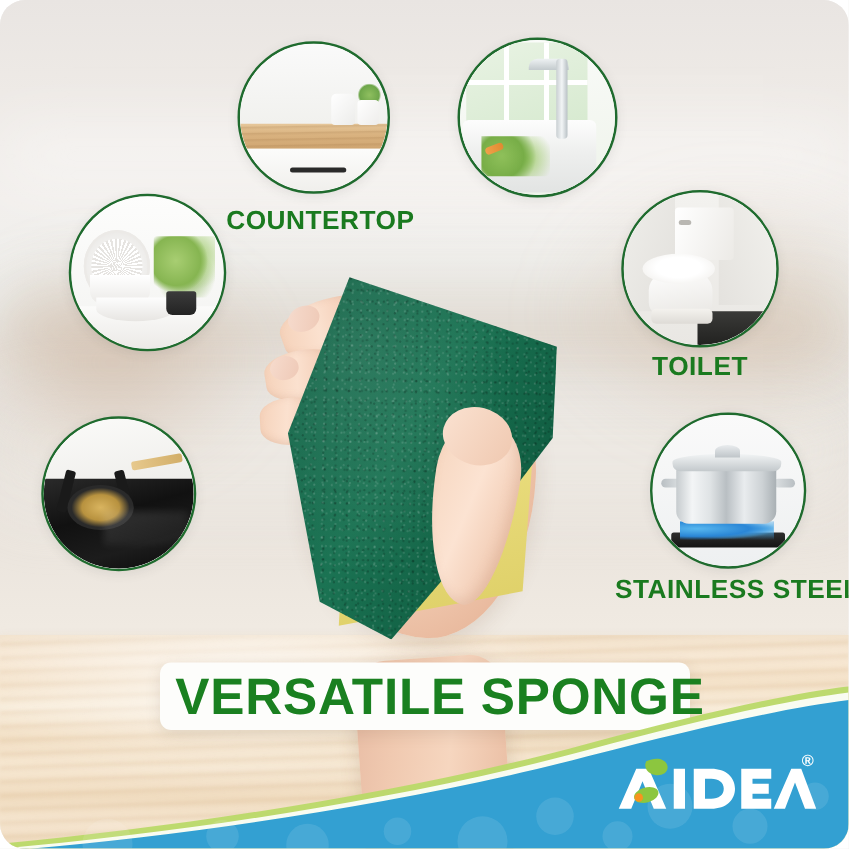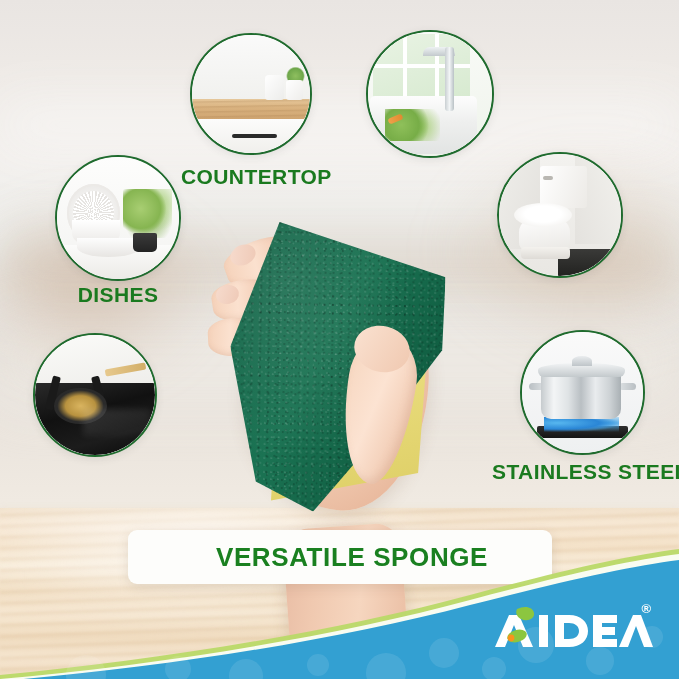--- a/index.html
+++ b/index.html
@@ -9,20 +9,21 @@
     font-family:"Liberation Sans", sans-serif;
     background:#ffffff;
   }
 
   
   .stage {
     position:relative;
     width:679px; height:679px;
     overflow:hidden;
     background:#efecea;
+    border-radius:20px;
   }
 
   
   .bg-wall {
     position:absolute; left:0; top:0; width:679px; height:530px;
     background:
       linear-gradient(180deg,
         #e9e5e2 0%,
         #eeeae6 14%,
         #f2efec 30%,
@@ -330,21 +331,21 @@
     position:absolute;
     left:128px; top:530px;
     width:424px; height:54px;
     background:#fdfdfb;
     border-radius:9px;
     display:flex; align-items:center; justify-content:center;
     box-shadow:0 3px 12px rgba(90,70,50,.13);
   }
   .banner-text {
     color:#1a8020;
-    font-size:26px;
+    font-size:41px;
     font-weight:bold;
     letter-spacing:.6px;
     font-family:"Liberation Sans", sans-serif;
     white-space:nowrap;
     margin-left:24px;
   }
 
   
   .wave-wrap { position:absolute; left:0; bottom:0; width:679px; height:130px; }
   .wave-svg { position:absolute; left:0; bottom:0; width:679px; height:130px; display:block; }
@@ -435,38 +436,38 @@
           <div class="shelf"></div>
           <div class="plate-up"></div>
           <div class="bowl"></div>
           <div class="plate-low"></div>
           <div class="plant"></div>
           <div class="pot"></div>
         </div>
       </div>
     </div>
   </div>
-  <div class="feature-label" style="left:52px; top:283px; width:132px;">DISHES</div>
 
   <div class="feature" style="left:497px; top:152px; width:126px; height:126px;">
     <div class="circle" style="width:126px; height:126px;">
       <div class="circle-inner">
         <div class="sc-toilet">
           <div class="wall-l"></div>
             <div class="wall-r"></div>
           <div class="floor"></div>
           <div class="tank"></div>
             <div class="lever"></div>
           <div class="bowl"></div>
             <div class="seat"></div>
             <div class="base"></div>
         </div>
       </div>
     </div>
   </div>
+  <div class="feature-label" style="left:494px; top:282px; width:132px;">TOILET</div>
 
   <div class="feature" style="left:33px; top:333px; width:124px; height:124px;">
     <div class="circle" style="width:124px; height:124px;">
       <div class="circle-inner">
         <div class="sc-stove">
           <div class="counter-w"></div>
             <div class="glass"></div>
           <div class="trim"></div>
           <div class="grate-a"></div>
             <div class="grate-b"></div>

